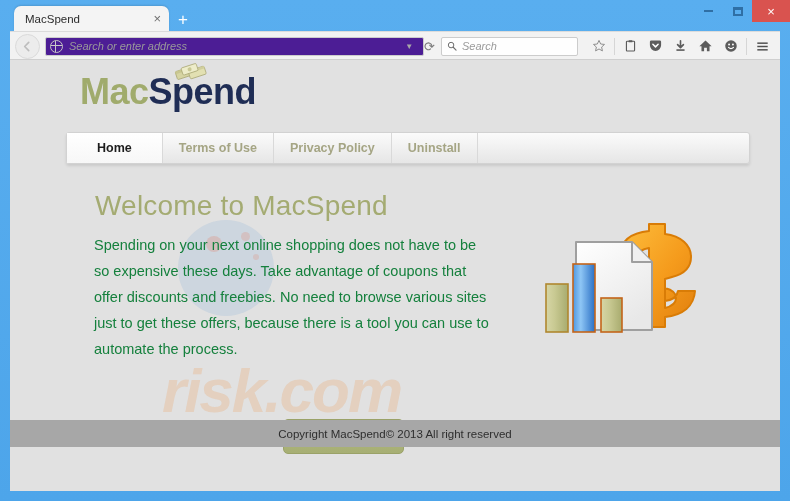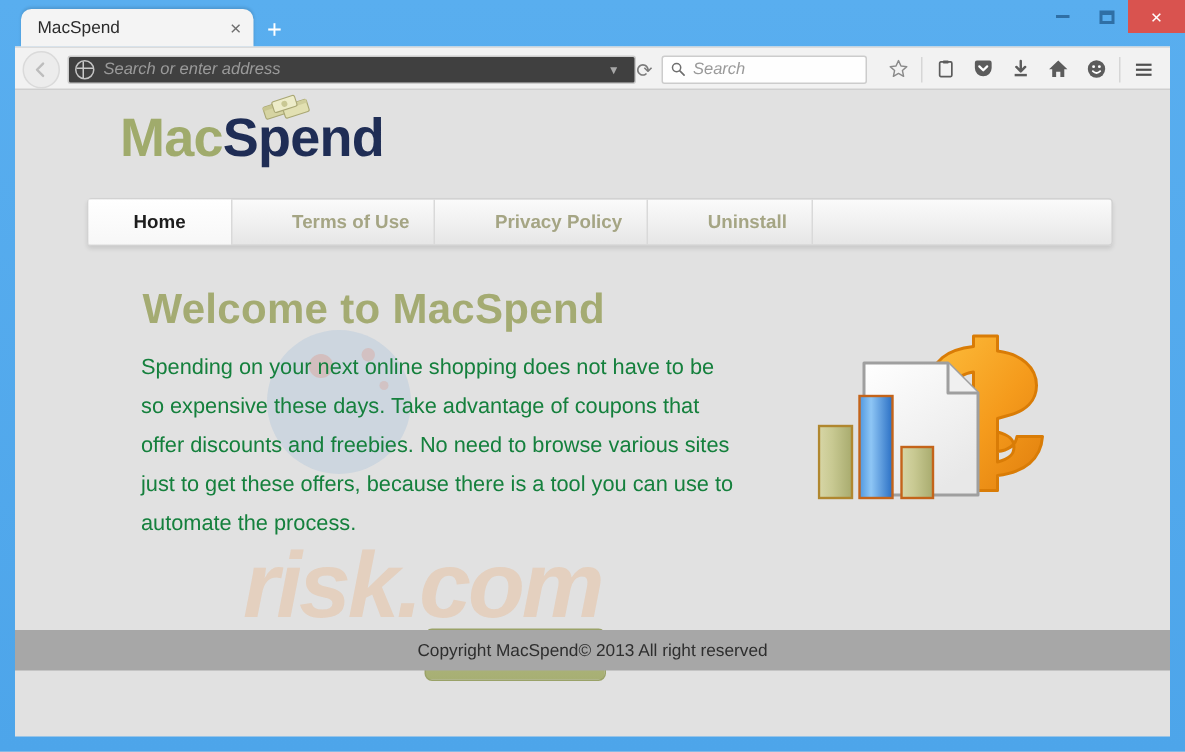--- a/index.html
+++ b/index.html
@@ -136,21 +136,21 @@
     align-items: center;
     justify-content: center;
     color: #b5b5b5;
     margin-right: 5px;
     cursor: pointer;
     flex: none;
   }
   .urlbar {
     flex: 1;
     height: 19px;
-    background: #404040;
+    background: #4c1d95;
     border: 1px solid #cccccc;
     border-radius: 2px;
     display: flex;
     align-items: center;
     padding: 0 4px;
     box-sizing: border-box;
     min-width: 0;
   }
   .globe-icon {
     width: 11px;
@@ -328,31 +328,30 @@
     position: absolute;
     left: 93px;
     top: -12px;
     width: 40px;
     height: 22px;
   }
 
   
   .site-nav {
     position: absolute;
-    left: 48px;
+    left: 56px;
     top: 72px;
     width: 684px;
     height: 32px;
     background: linear-gradient(#fbfbfb, #e6e6e6);
     border: 1px solid #d2d2d2;
     border-radius: 3px;
     box-shadow: 0 2px 3px rgba(0,0,0,.10);
     display: flex;
     box-sizing: border-box;
-    gap: 24px;
   }
   .nav-item {
     display: flex;
     align-items: center;
     justify-content: center;
     padding: 0 16px;
     font-size: 12.5px;
     font-weight: bold;
     color: #a5a584;
     border-right: 1px solid #d9d9d9;
@@ -367,21 +366,21 @@
   }
   .nav-item.contact { border-right: none; }
 
   
   .headline {
     position: absolute;
     left: 85px;
     top: 130px;
     font-size: 28px;
     color: #a4ab72;
-    font-weight: bold;
+    font-weight: normal;
     letter-spacing: 0.2px;
     text-align: right;
   }
   .body-copy {
     position: absolute;
     left: 84px;
     top: 172px;
     width: 400px;
     font-size: 14.5px;
     line-height: 26px;

